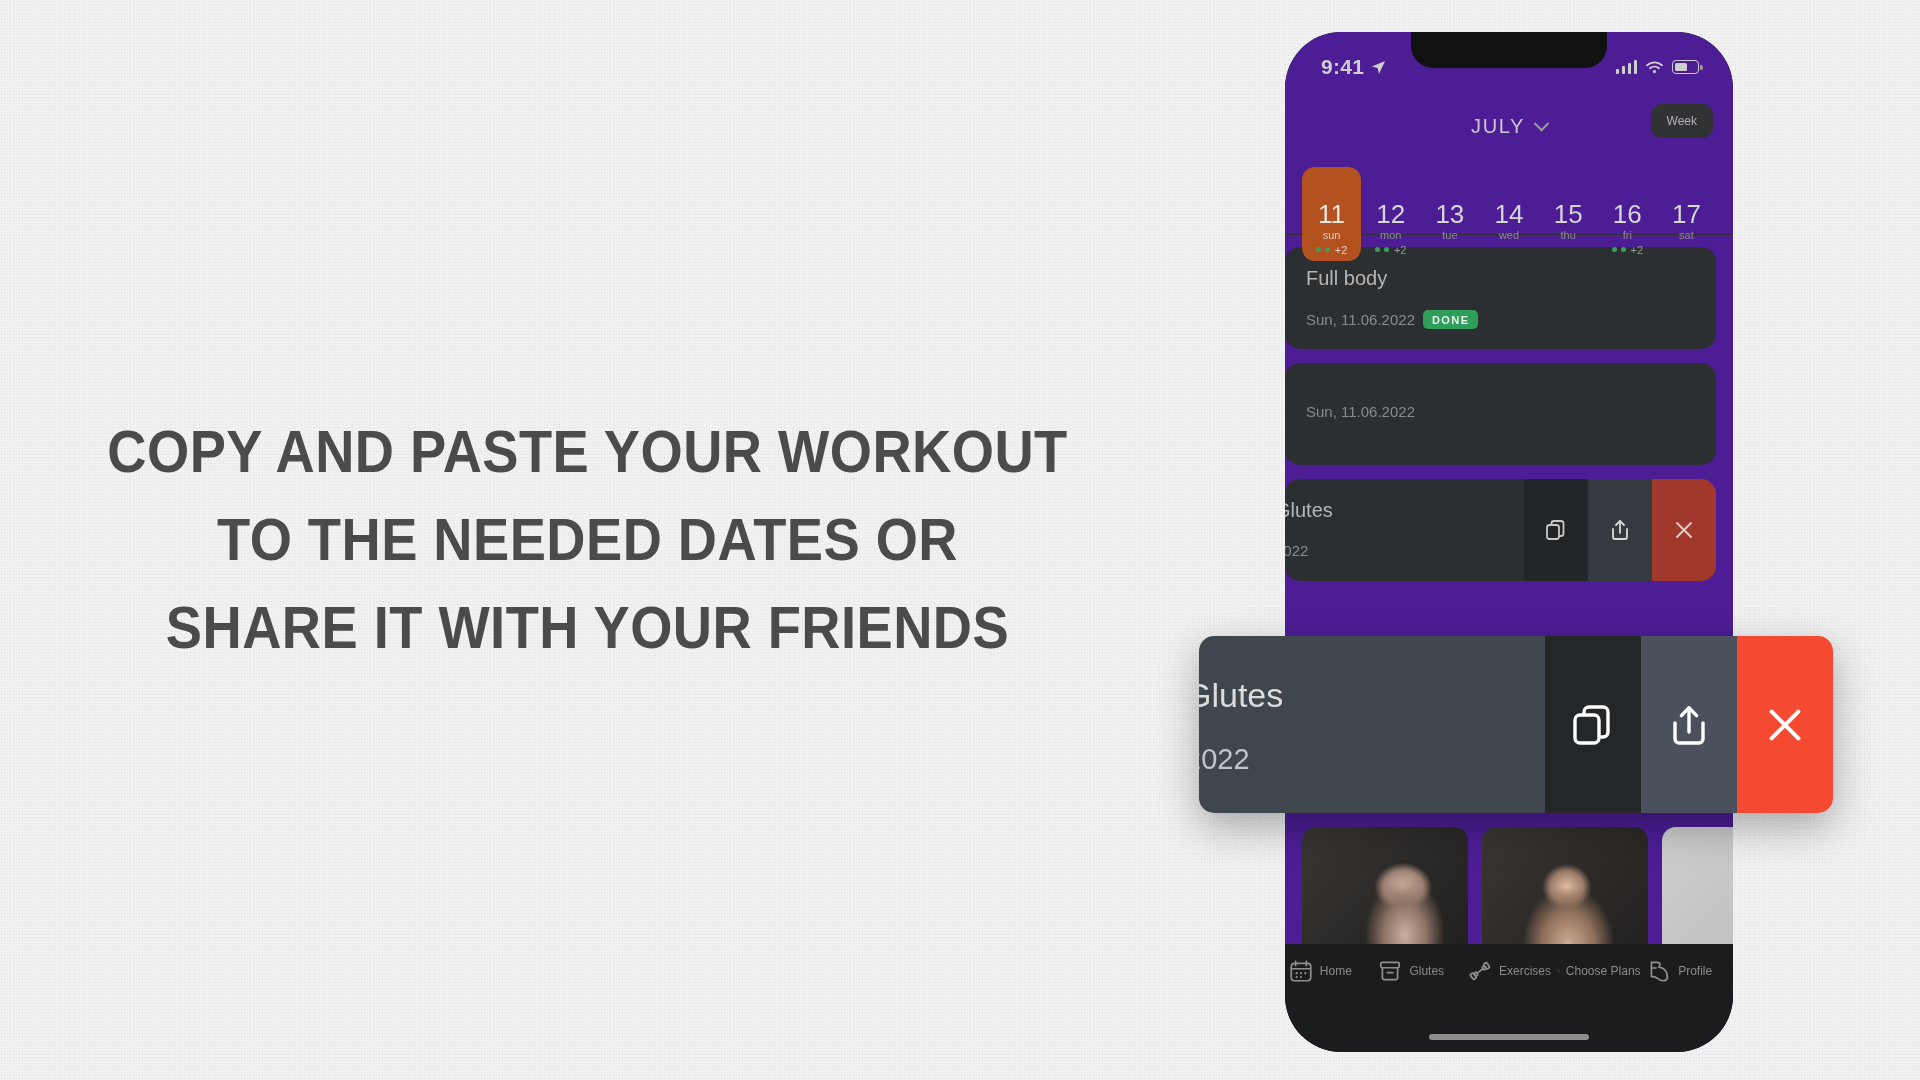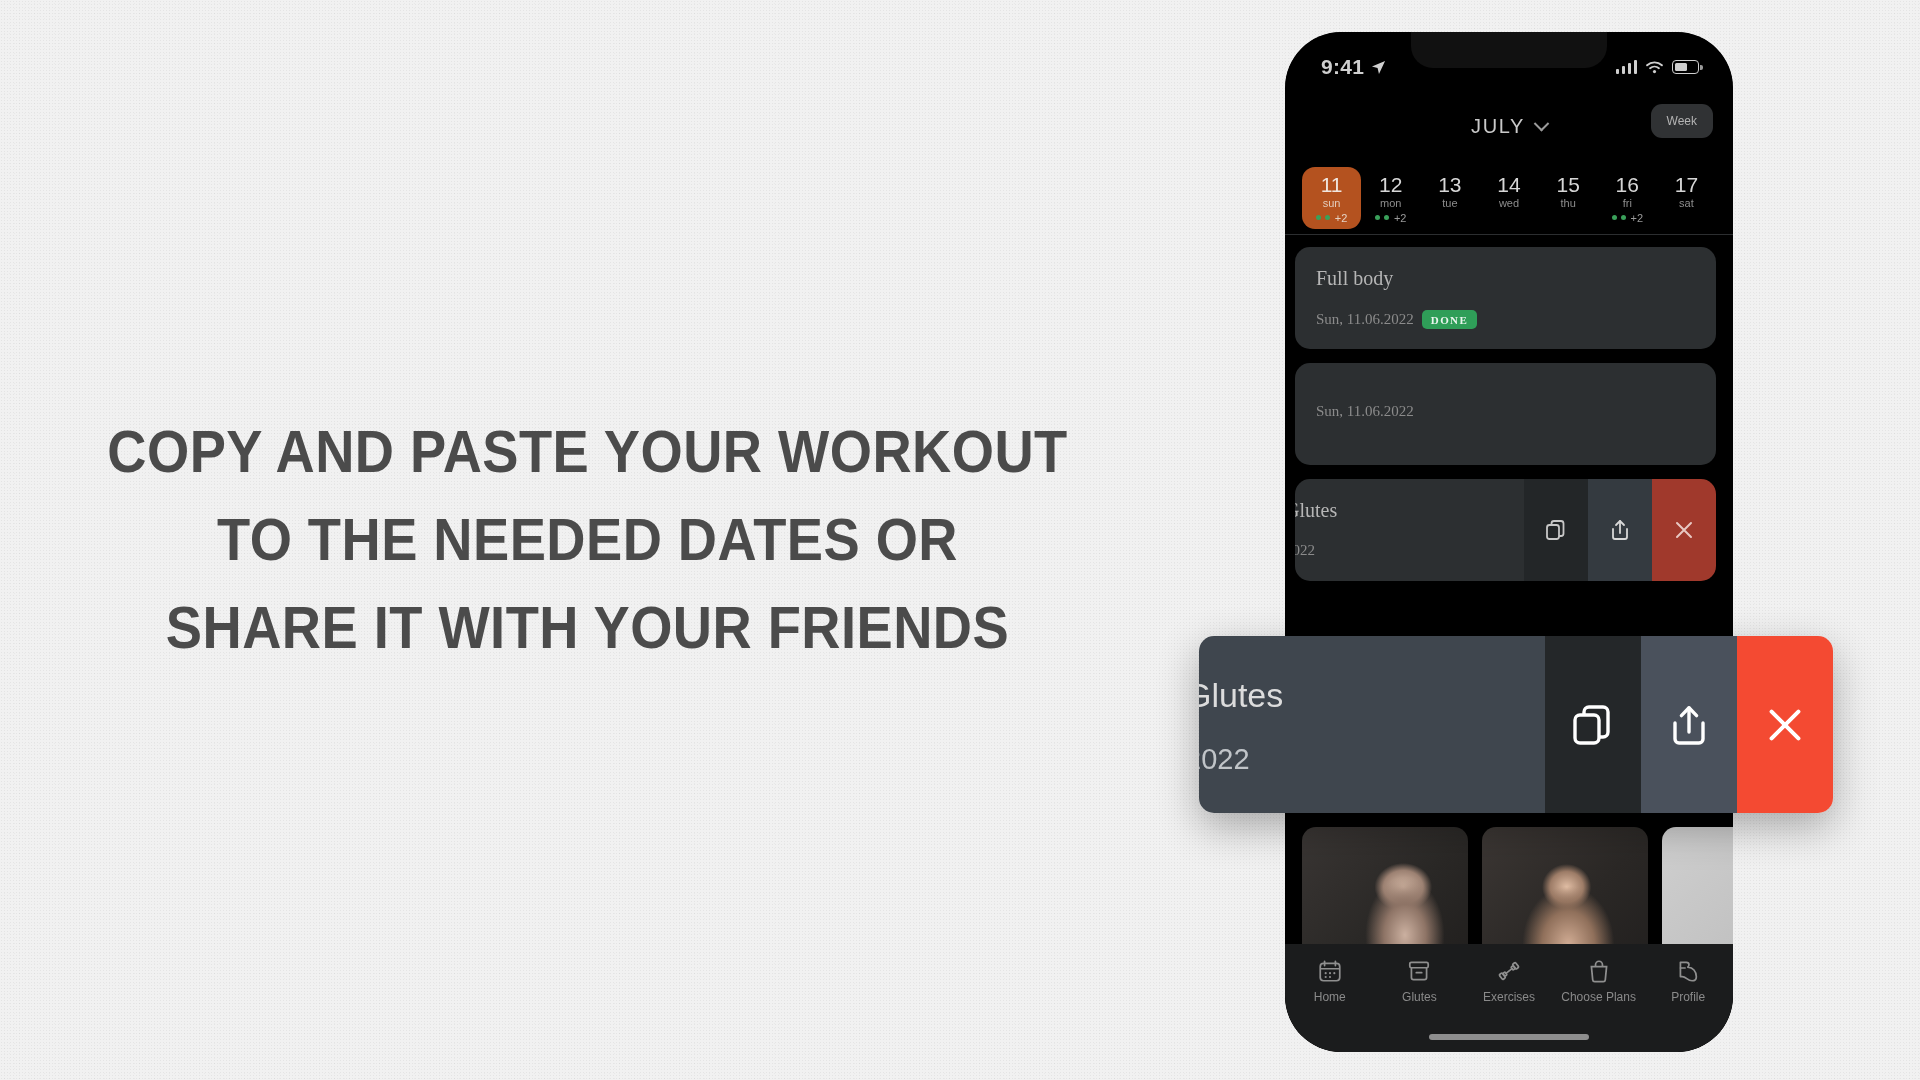--- a/index.html
+++ b/index.html
@@ -45,21 +45,21 @@
   #phone {
     position: absolute;
     left: 1285px; top: 32px;
     width: 448px; height: 1020px;
     background: #191919;
     border-radius: 56px;
     overflow: hidden;
   }
   #screen {
     position: absolute; inset: 0;
-    background: #000000;
+    background: #4c1d95;
     border-radius: 56px;
     overflow: hidden;
   }
   .notch {
     position: absolute;
     left: 50%; transform: translateX(-50%);
     top: -8px;
     width: 196px; height: 44px;
     background: #111;
     border-radius: 0 0 22px 22px;
@@ -128,31 +128,31 @@
     border-bottom: 1px solid #2c2e30;
     z-index: 18;
   }
   .day {
     flex: 1;
     display: flex; flex-direction: column; align-items: center;
     padding: 7px 0 6px;
     border-radius: 13px;
   }
   .day.selected { background: #b4521f; }
-  .day .num { font-size: 21px; color: #d6d6d6; line-height: 1.05; }
+  .day .num { font-size: 26px; color: #d6d6d6; line-height: 1.05; margin-top: 27px; }
   .day .dow { font-size: 11px; color: #8d8d8d; margin-top: 1px; }
   .day.selected .num { color: #f0e6df; }
   .day.selected .dow { color: #e3cdbd; }
   .dots { display: flex; align-items: center; gap: 4px; margin-top: 3px; height: 11px; }
   .dots .d { width: 5px; height: 5px; border-radius: 50%; background: #3aa05a; }
   .dots .more { font-size: 11px; color: #9a9a9a; margin-left: 1px; }
   .day.selected .dots .more { color: #e6d2c3; }
 
   
-  #cards { position: absolute; top: 215px; left: 10px; right: 17px; z-index: 15; font-family: Liberation Serif, serif; }
+  #cards { position: absolute; top: 215px; left: 0; right: 17px; z-index: 15; }
   .wcard {
     background: #2c2f31;
     border-radius: 15px;
     padding: 20px 21px 18px;
     margin-bottom: 14px;
     height: 102px;
   }
   .wcard .title { font-size: 20px; color: #b6b6b6; }
   .wcard .sub {
     margin-top: 20px;
@@ -208,21 +208,21 @@
 
   
   #bottom-nav {
     position: absolute; left: 0; right: 0; bottom: 0;
     height: 108px;
     background: #1b1c1d;
     display: flex; align-items: flex-start; justify-content: space-around;
     padding-top: 14px;
     z-index: 30;
   }
-  .nav { display: flex; flex-direction: column; align-items: center; gap: 6px; width: 84px; }
+  .nav { display: flex; align-items: center; gap: 6px; width: 84px; }
   .nav .lbl { font-size: 12px; color: #8a8a8a; white-space: nowrap; }
   .nav svg { display: block; }
   #home-ind {
     position: absolute; bottom: 12px; left: 50%; transform: translateX(-50%);
     width: 160px; height: 6px; background: #8e8e8e; border-radius: 3px;
     z-index: 31;
   }
 
   
   #overlay {

